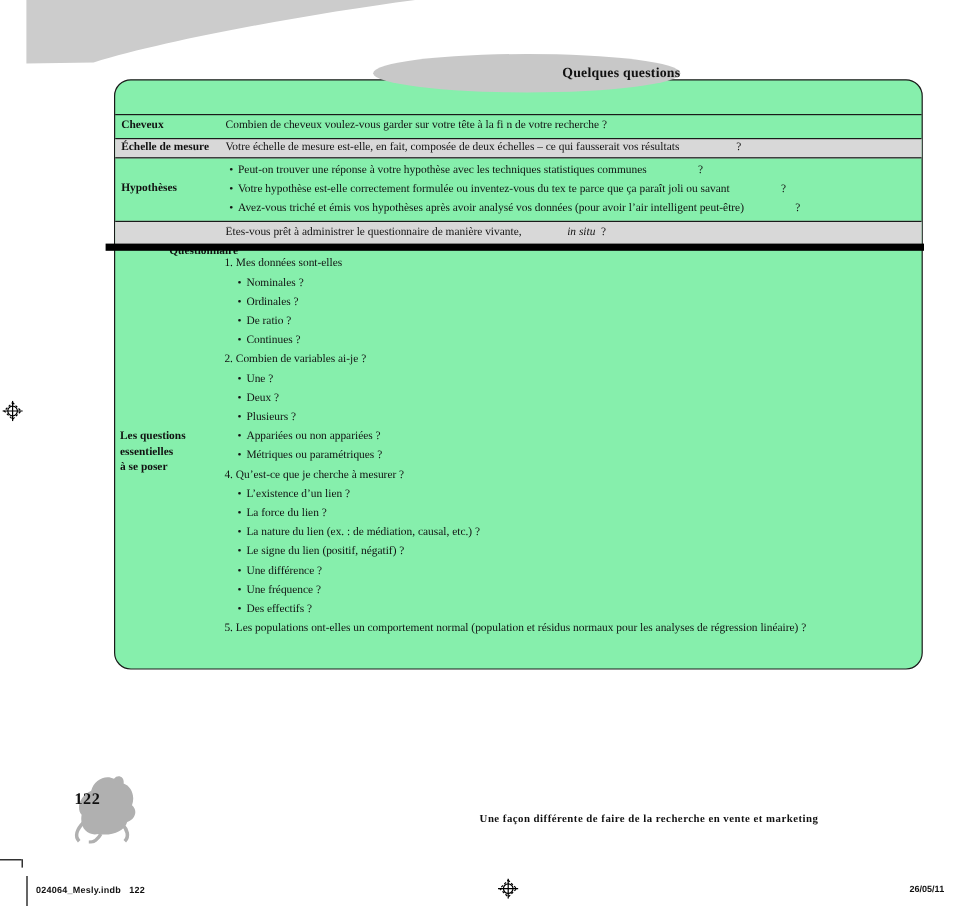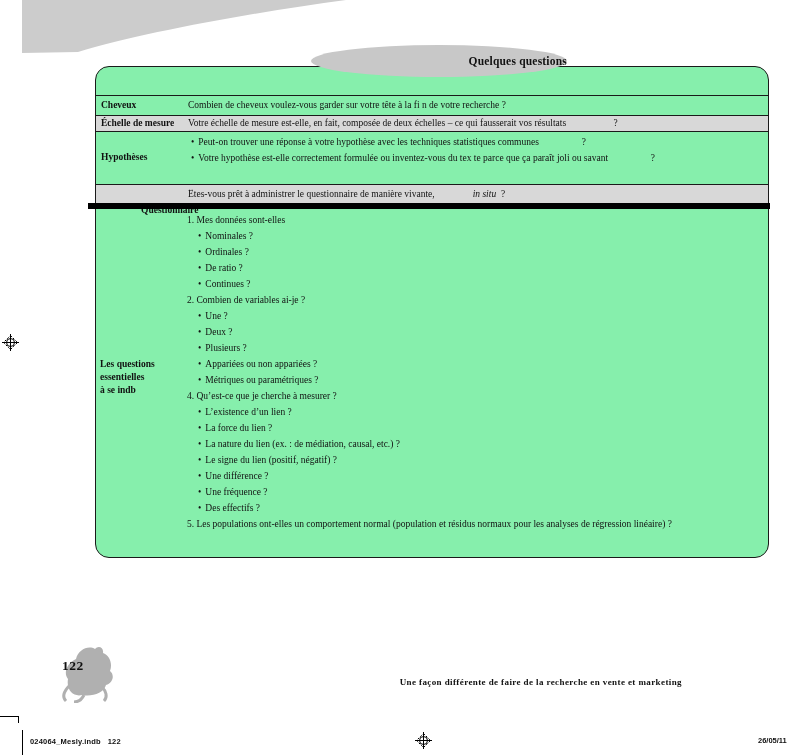--- a/index.html
+++ b/index.html
@@ -90,35 +90,36 @@
   <div class="row shaded" id="row-echelle">
     <span class="lbl">Échelle de mesure</span>
     <span class="txt">Votre échelle de mesure est-elle, en fait, composée de deux échelles – ce qui fausserait vos résultats&nbsp;&nbsp;&nbsp;&nbsp;&nbsp;&nbsp;&nbsp;&nbsp;&nbsp;&nbsp;&nbsp;&nbsp;&nbsp;&nbsp;&nbsp;&nbsp;&nbsp;&nbsp;&nbsp;&nbsp;?</span>
   </div>
 
   <div class="row" id="row-hypotheses">
     <span class="lbl">Hypothèses</span>
     <div id="hypotheses-bullets">
         <div class="bullet-line"><span class="bl">•</span>Peut-on trouver une réponse à votre hypothèse avec les techniques statistiques communes&nbsp;&nbsp;&nbsp;&nbsp;&nbsp;&nbsp;&nbsp;&nbsp;&nbsp;&nbsp;&nbsp;&nbsp;&nbsp;&nbsp;&nbsp;&nbsp;&nbsp;&nbsp;?</div>
         <div class="bullet-line"><span class="bl">•</span>Votre hypothèse est-elle correctement formulée ou inventez-vous du tex te parce que ça paraît joli ou savant&nbsp;&nbsp;&nbsp;&nbsp;&nbsp;&nbsp;&nbsp;&nbsp;&nbsp;&nbsp;&nbsp;&nbsp;&nbsp;&nbsp;&nbsp;&nbsp;&nbsp;&nbsp;?</div>
+        <div class="bullet-line"><span class="bl">•</span>Avez-vous triché et émis vos hypothèses après avoir analysé vos données (pour avoir l’air intelligent peut-être)&nbsp;&nbsp;&nbsp;&nbsp;&nbsp;&nbsp;&nbsp;&nbsp;&nbsp;&nbsp;&nbsp;&nbsp;&nbsp;&nbsp;&nbsp;&nbsp;&nbsp;&nbsp;?</div>
       </div>
   </div>
 
   <div class="row shaded" id="row-questionnaire">
     <span class="lbl">Questionnaire</span>
     <span class="txt"><span>Êtes-vous prêt à administrer le questionnaire de manière vivante,&nbsp;&nbsp;&nbsp;&nbsp;&nbsp;&nbsp;&nbsp;&nbsp;&nbsp;&nbsp;&nbsp;&nbsp;&nbsp;&nbsp;&nbsp;&nbsp;</span><em>in situ</em><span>&nbsp;&nbsp;?</span></span>
   </div>
 </div>
 
 <div id="thick-rule" class="abs"></div>
 
 <div id="essential-label" class="abs">
   <div>Les questions</div>
   <div>essentielles</div>
-  <div>à se indb</div>
+  <div>à se poser</div>
 </div>
 <div id="questions-list" class="abs">
     <div class="num-line">1. Mes données sont-elles</div>
     <div class="sub-line"><span class="bl">•</span>Nominales ?</div>
     <div class="sub-line"><span class="bl">•</span>Ordinales ?</div>
     <div class="sub-line"><span class="bl">•</span>De ratio ?</div>
     <div class="sub-line"><span class="bl">•</span>Continues ?</div>
     <div class="num-line">2. Combien de variables ai-je ?</div>
     <div class="sub-line"><span class="bl">•</span>Une ?</div>
     <div class="sub-line"><span class="bl">•</span>Deux ?</div>

